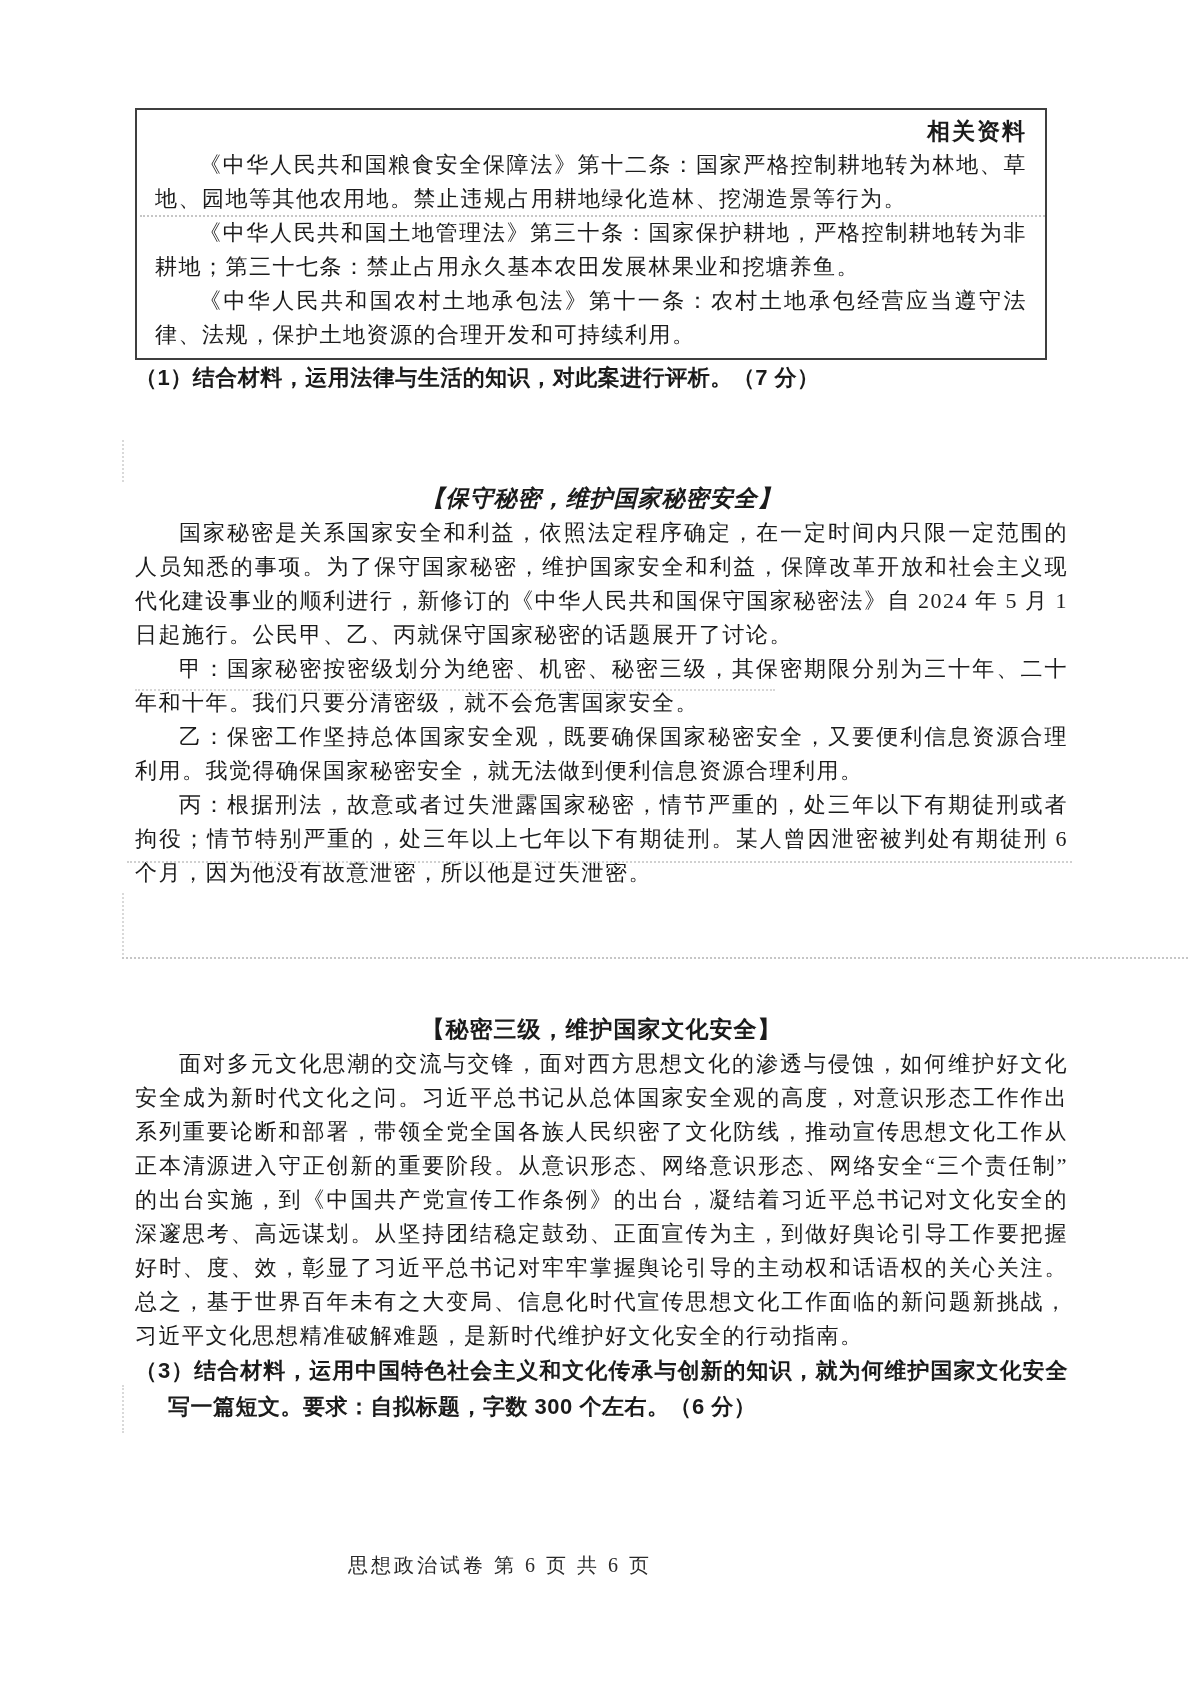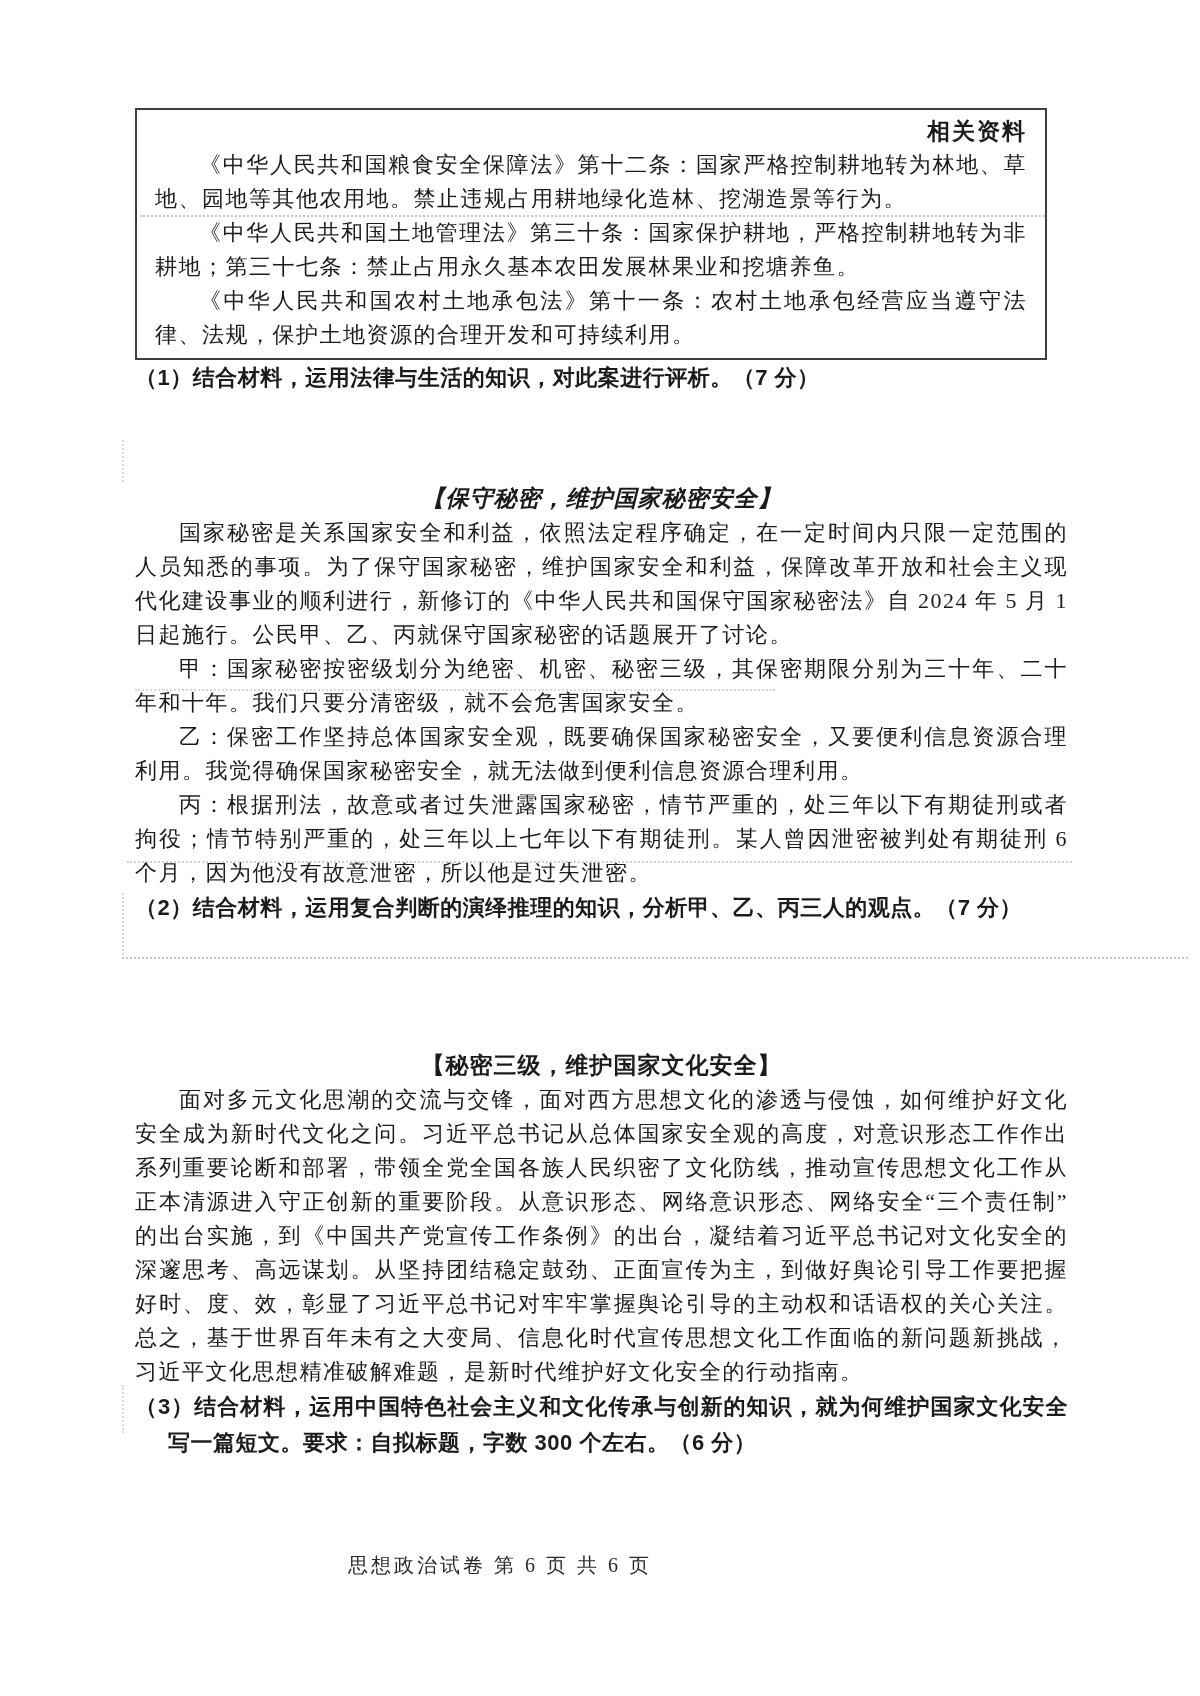--- a/index.html
+++ b/index.html
@@ -95,21 +95,20 @@
   </div>
 
   <p class="question q1">（1）结合材料，运用法律与生活的知识，对此案进行评析。（7 分）</p>
 
   <p class="section-header sec2-header">【保守秘密，维护国家秘密安全】</p>
   <p class="body-para">国家秘密是关系国家安全和利益，依照法定程序确定，在一定时间内只限一定范围的人员知悉的事项。为了保守国家秘密，维护国家安全和利益，保障改革开放和社会主义现代化建设事业的顺利进行，新修订的《中华人民共和国保守国家秘密法》自 2024 年 5 月 1 日起施行。公民甲、乙、丙就保守国家秘密的话题展开了讨论。</p>
   <p class="body-para">甲：国家秘密按密级划分为绝密、机密、秘密三级，其保密期限分别为三十年、二十年和十年。我们只要分清密级，就不会危害国家安全。</p>
   <p class="body-para">乙：保密工作坚持总体国家安全观，既要确保国家秘密安全，又要便利信息资源合理利用。我觉得确保国家秘密安全，就无法做到便利信息资源合理利用。</p>
   <p class="body-para">丙：根据刑法，故意或者过失泄露国家秘密，情节严重的，处三年以下有期徒刑或者拘役；情节特别严重的，处三年以上七年以下有期徒刑。某人曾因泄密被判处有期徒刑 6 个月，因为他没有故意泄密，所以他是过失泄密。</p>
 
-  <p class="question q2">（2）结合材料，运用复合判断的演绎推理的知识，分析甲、乙、丙三人的观点。（7 分）</p>
 
   <p class="section-header sec3-header">【秘密三级，维护国家文化安全】</p>
   <p class="body-para">面对多元文化思潮的交流与交锋，面对西方思想文化的渗透与侵蚀，如何维护好文化安全成为新时代文化之问。习近平总书记从总体国家安全观的高度，对意识形态工作作出系列重要论断和部署，带领全党全国各族人民织密了文化防线，推动宣传思想文化工作从正本清源进入守正创新的重要阶段。从意识形态、网络意识形态、网络安全“三个责任制”的出台实施，到《中国共产党宣传工作条例》的出台，凝结着习近平总书记对文化安全的深邃思考、高远谋划。从坚持团结稳定鼓劲、正面宣传为主，到做好舆论引导工作要把握好时、度、效，彰显了习近平总书记对牢牢掌握舆论引导的主动权和话语权的关心关注。总之，基于世界百年未有之大变局、信息化时代宣传思想文化工作面临的新问题新挑战，习近平文化思想精准破解难题，是新时代维护好文化安全的行动指南。</p>
 
   <p class="question q3">（3）结合材料，运用中国特色社会主义和文化传承与创新的知识，就为何维护国家文化安全写一篇短文。要求：自拟标题，字数 300 个左右。（6 分）</p>
 
   <div class="page-footer">思想政治试卷 第 6 页 共 6 页</div>
 
   <div class="dotline dl-a"></div>
   <div class="dotline dl-b"></div>

